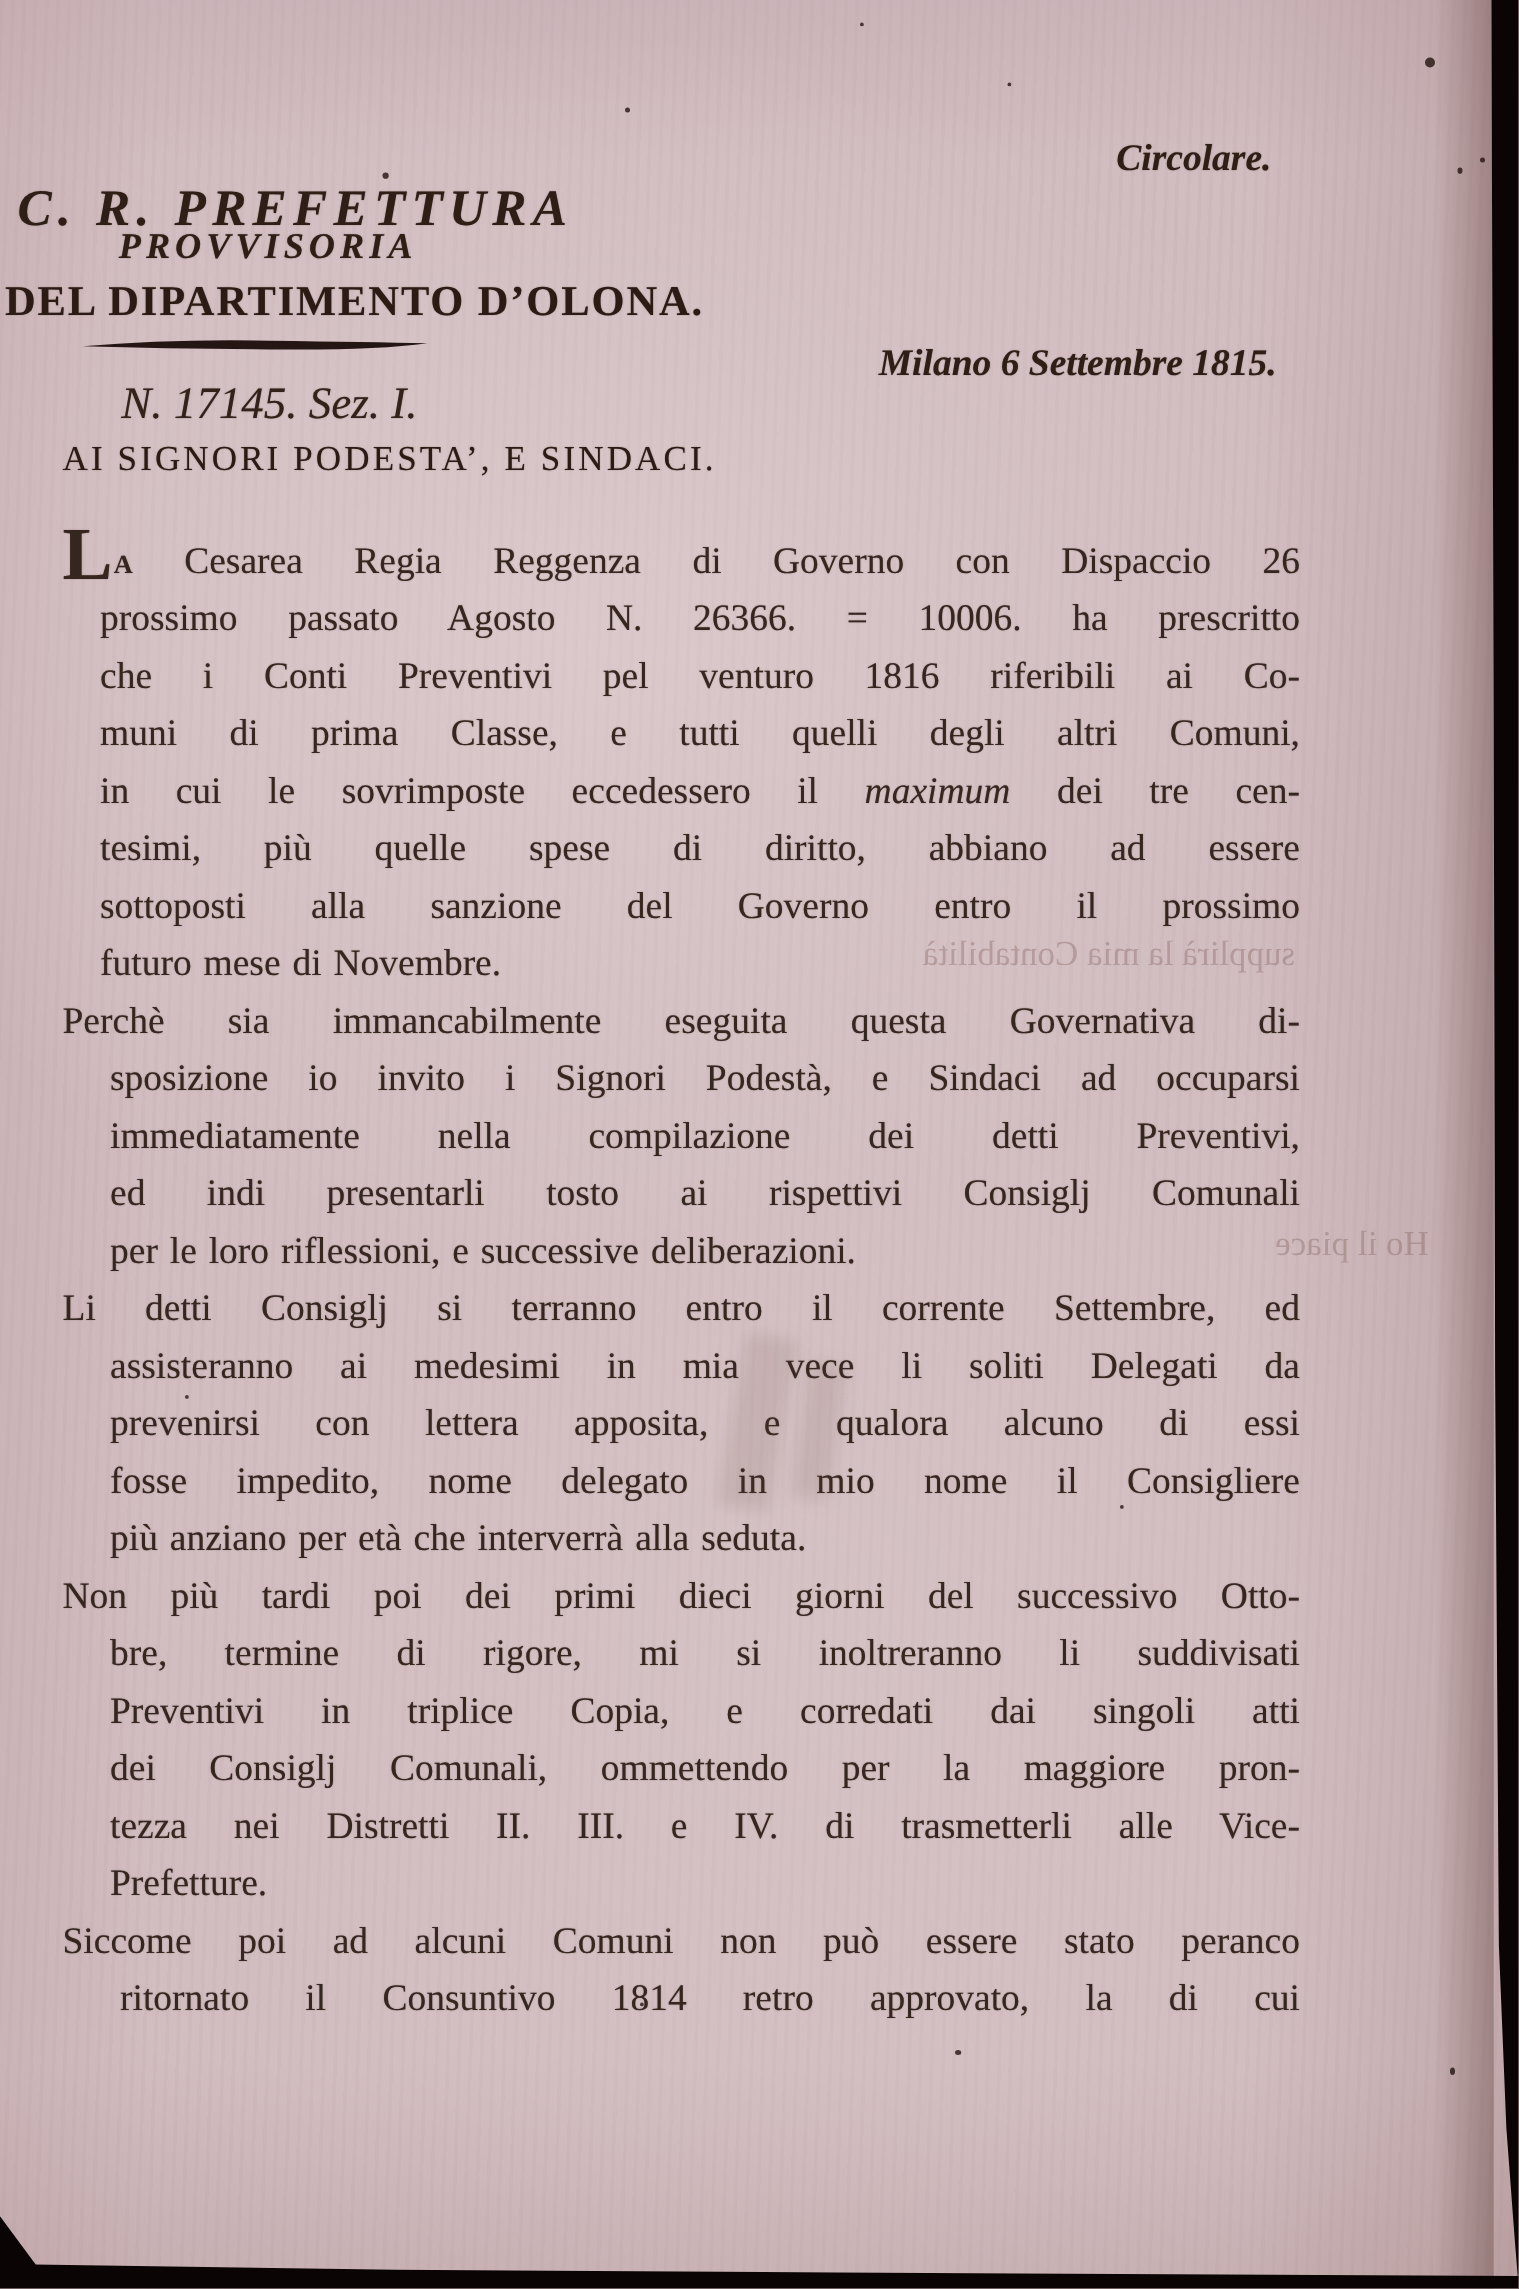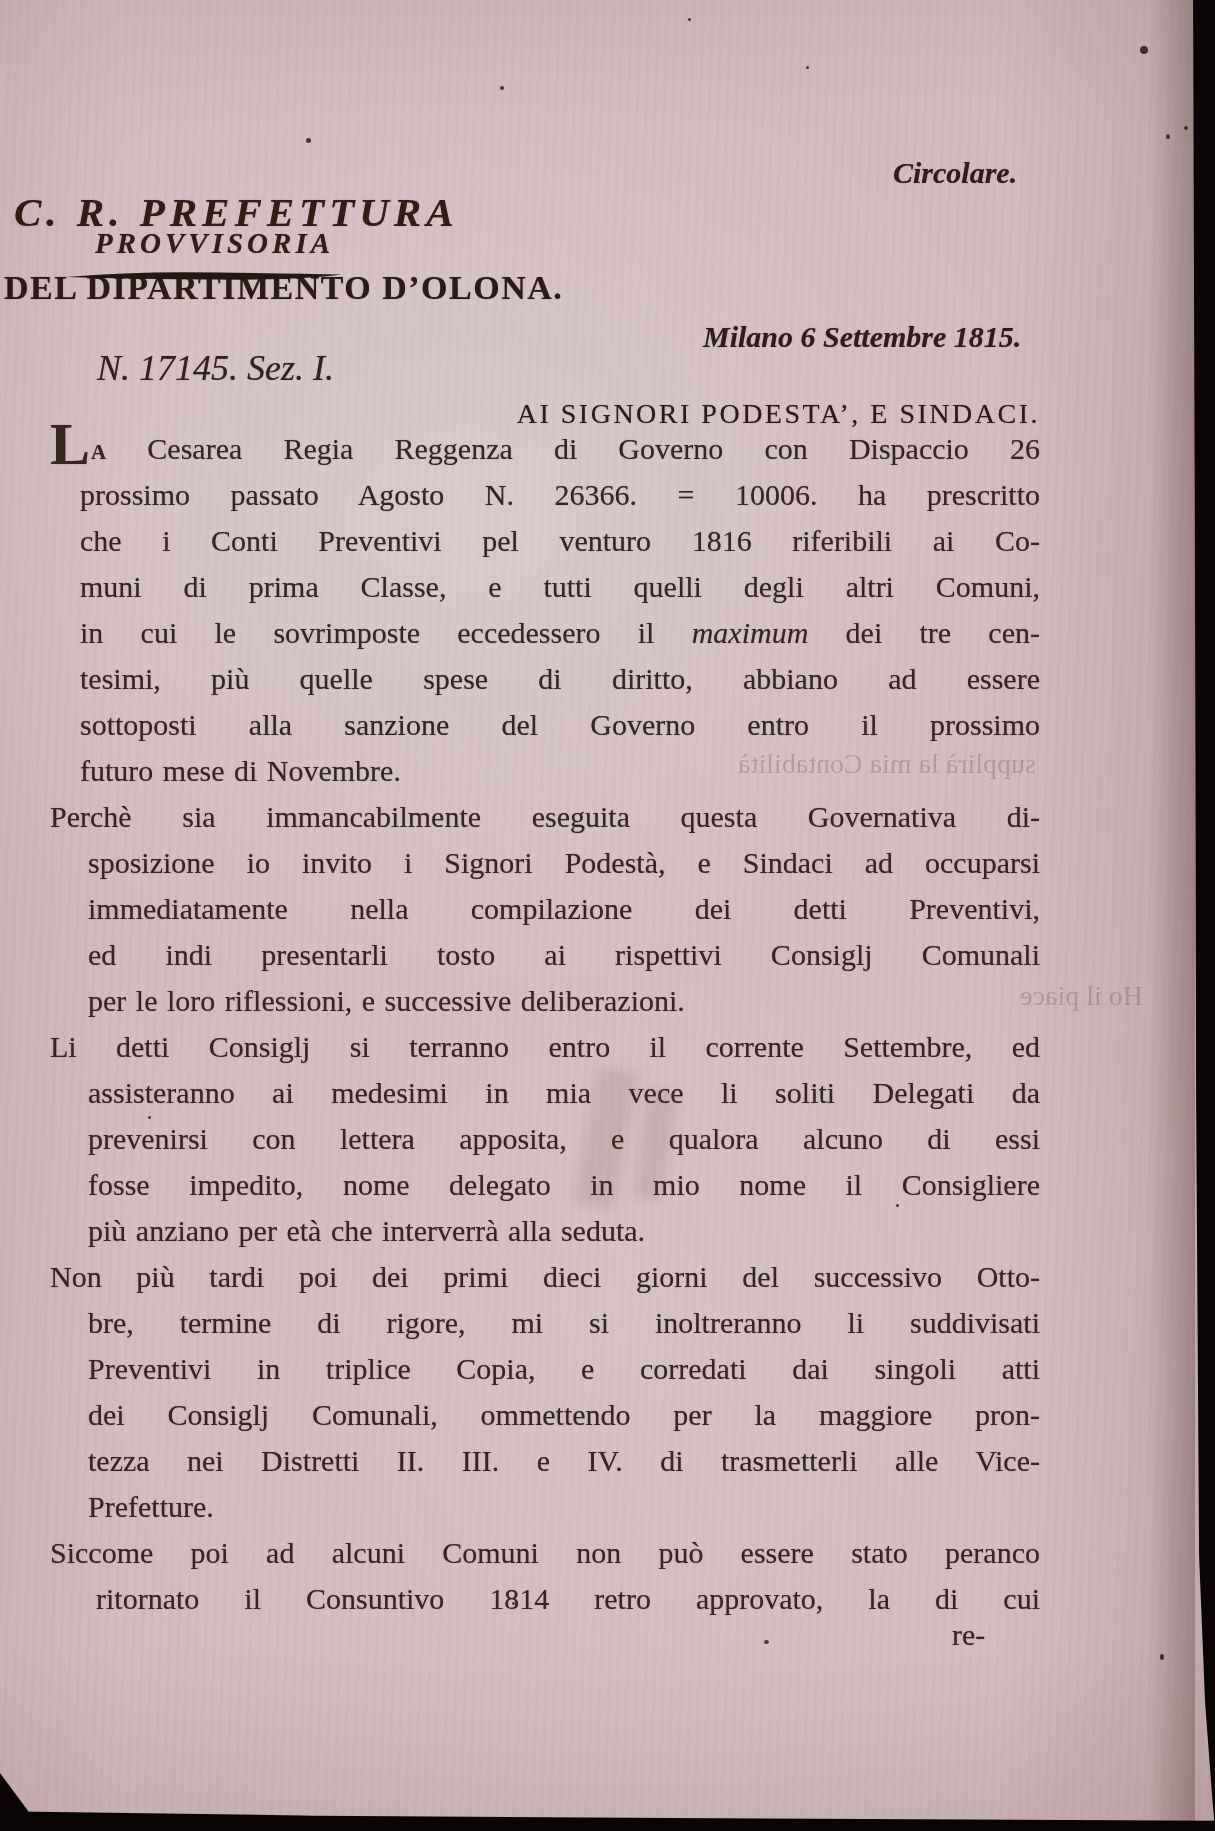--- a/index.html
+++ b/index.html
@@ -11,31 +11,31 @@
     background-color:#d1bcc0;
     background-image:
       radial-gradient(ellipse 900px 700px at 38% 28%, rgba(235,223,222,0.38), rgba(235,223,222,0) 70%),
       radial-gradient(ellipse 850px 950px at 52% 72%, rgba(226,211,207,0.28), rgba(226,211,207,0) 72%),
       linear-gradient(to right, rgba(167,130,128,0.14), rgba(0,0,0,0) 10%, rgba(0,0,0,0) 82%, rgba(130,92,88,0.20)),
       linear-gradient(to bottom, rgba(186,158,164,0.28), rgba(0,0,0,0) 7%, rgba(0,0,0,0) 90%, rgba(160,126,122,0.22)),
       repeating-linear-gradient(92deg, rgba(125,95,90,0.045) 0 3px, rgba(0,0,0,0) 3px 9px);
     color:#342419;
   }
   .tx{position:absolute;white-space:nowrap;}
-  .ink{text-shadow:0 0 1px rgba(52,36,25,0.55);margin-top:46px;}
+  .ink{text-shadow:0 0 1px rgba(52,36,25,0.55);}
 
   
   .lh1{left:14px;top:142px;font-size:41px;font-style:italic;font-weight:700;letter-spacing:5px;color:#2e1e16;}
   .lh2{left:95px;top:181px;font-size:29px;font-style:italic;font-weight:700;letter-spacing:4px;color:#2e1e16;}
   .lh3{left:4px;top:223px;font-size:34px;font-weight:700;letter-spacing:1.5px;color:#2b1b14;}
   .rule{position:absolute;left:66px;top:268px;width:278px;height:16px;}
   .annotation{left:893px;top:110px;font-size:30px;font-style:italic;font-weight:700;color:#2e1e16;}
   .dateline{left:703px;top:274px;font-size:30px;font-style:italic;font-weight:700;color:#2e1e16;}
   .reference{left:97px;top:301px;font-size:36px;font-style:italic;color:#32221a;}
-  .salutation{left:50px;top:352px;width:990px;text-align:right;font-size:28px;letter-spacing:2.5px;color:#2b1b14;white-space:nowrap;}
+  .salutation{left:50px;top:352px;width:990px;text-align:left;font-size:28px;letter-spacing:2.5px;color:#2b1b14;white-space:nowrap;}
 
   
   #body-text{position:absolute;left:50px;top:426px;width:990px;font-size:30px;color:#362620;word-spacing:2px;}
   .bline{height:46px;line-height:46px;text-align:justify;text-align-last:justify;text-shadow:0 0 1px rgba(54,38,32,0.5);}
   .bline.noj{text-align-last:left;}
   .bline.ind{padding-left:38px;}
   .para.p0 .bline.ind{padding-left:30px;}
   .para.p4 .bline.ind{padding-left:46px;}
   .dc-big{font-size:60px;line-height:0;position:relative;top:5px;font-weight:700;letter-spacing:1px;}
   .dc-small{font-size:21px;font-weight:700;}
@@ -112,21 +112,20 @@
         <div class="bline ind">bre, termine di rigore, mi si inoltreranno li suddivisati</div>
         <div class="bline ind">Preventivi in triplice Copia, e corredati dai singoli atti</div>
         <div class="bline ind">dei Consiglj Comunali, ommettendo per la maggiore pron-</div>
         <div class="bline ind">tezza nei Distretti II. III. e IV. di trasmetterli alle Vice-</div>
         <div class="bline ind noj">Prefetture.</div>
       </div>
       <div class="para p4">
         <div class="bline">Siccome poi ad alcuni Comuni non può essere stato peranco</div>
         <div class="bline ind">ritornato il Consuntivo 1814 retro approvato, la di cui</div>
       </div>
-      <div class="bline noj catchword">re-</div>
     </div>
 
   <div class="ghost g1">supplirà la mia Contabilità</div>
   <div class="ghost g2">Ho il piace</div>
   <div class="blob blob1"></div>
   <div class="blob blob2"></div>
 
   <div class="edge-right-shadow"></div>
   <div class="edge-right"></div>
   <div class="edge-bottom"></div>

